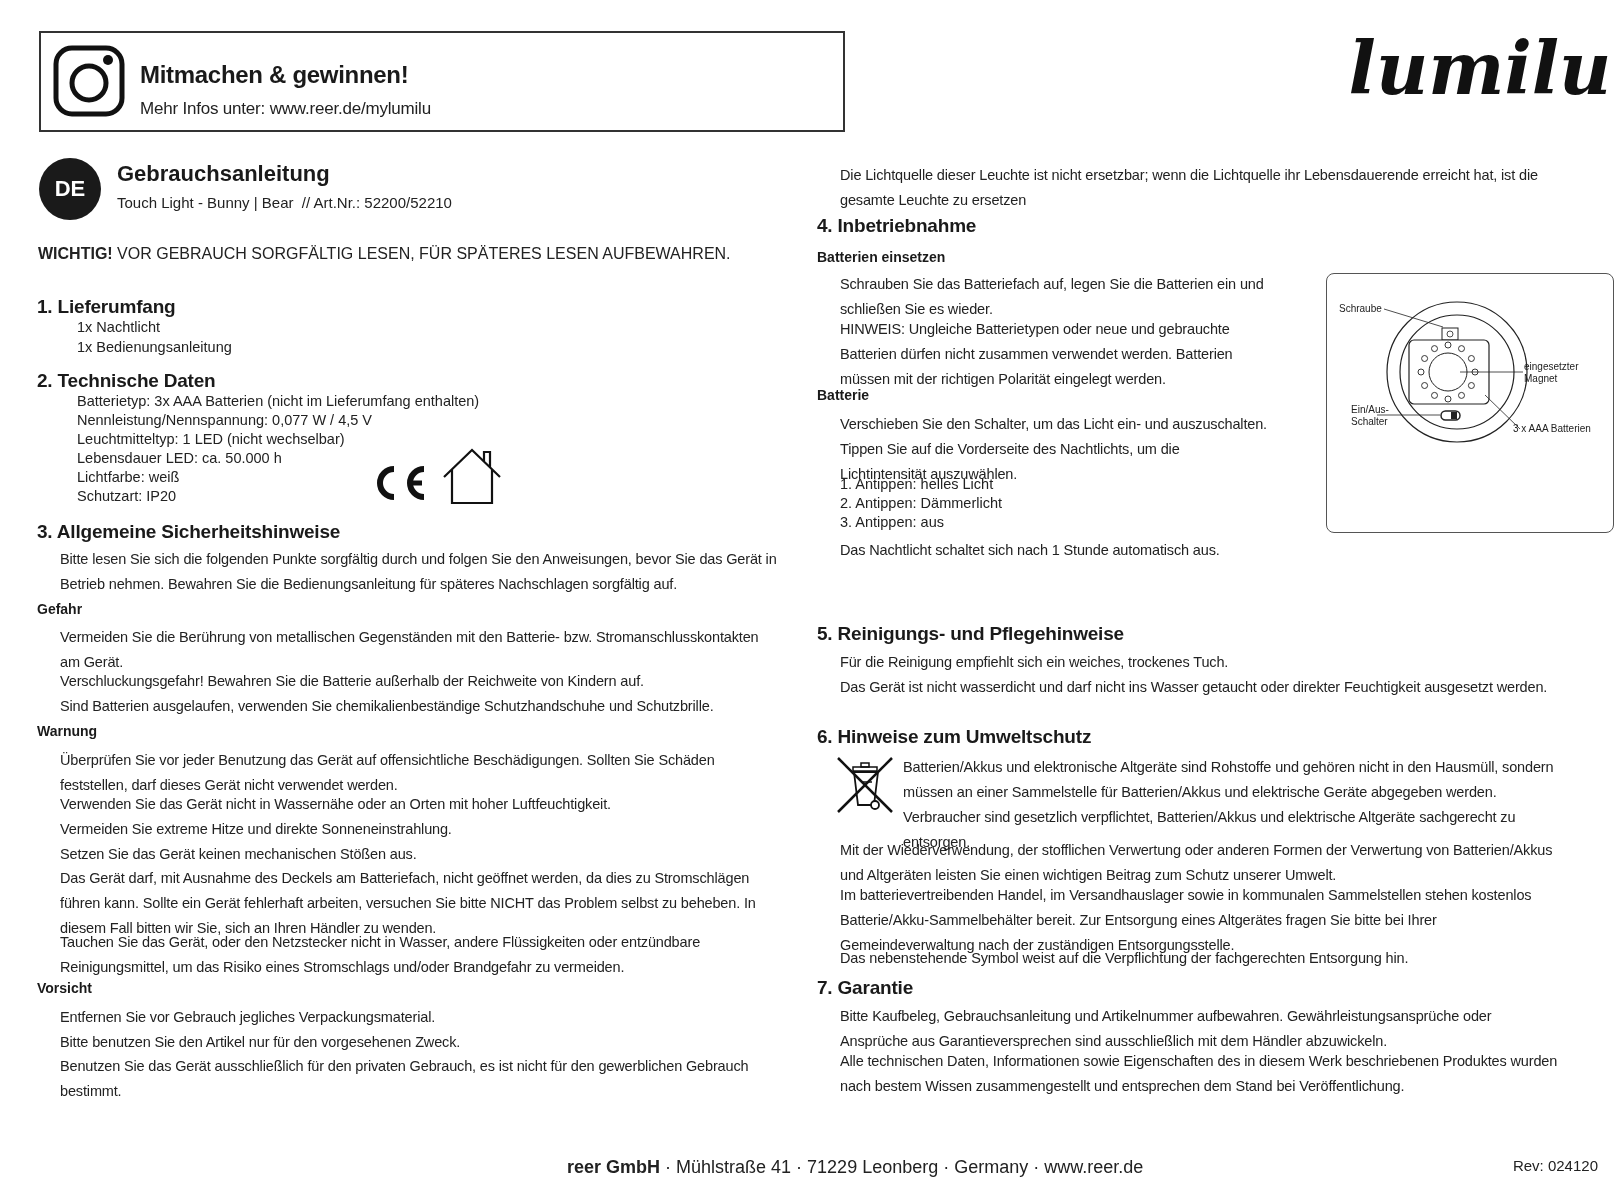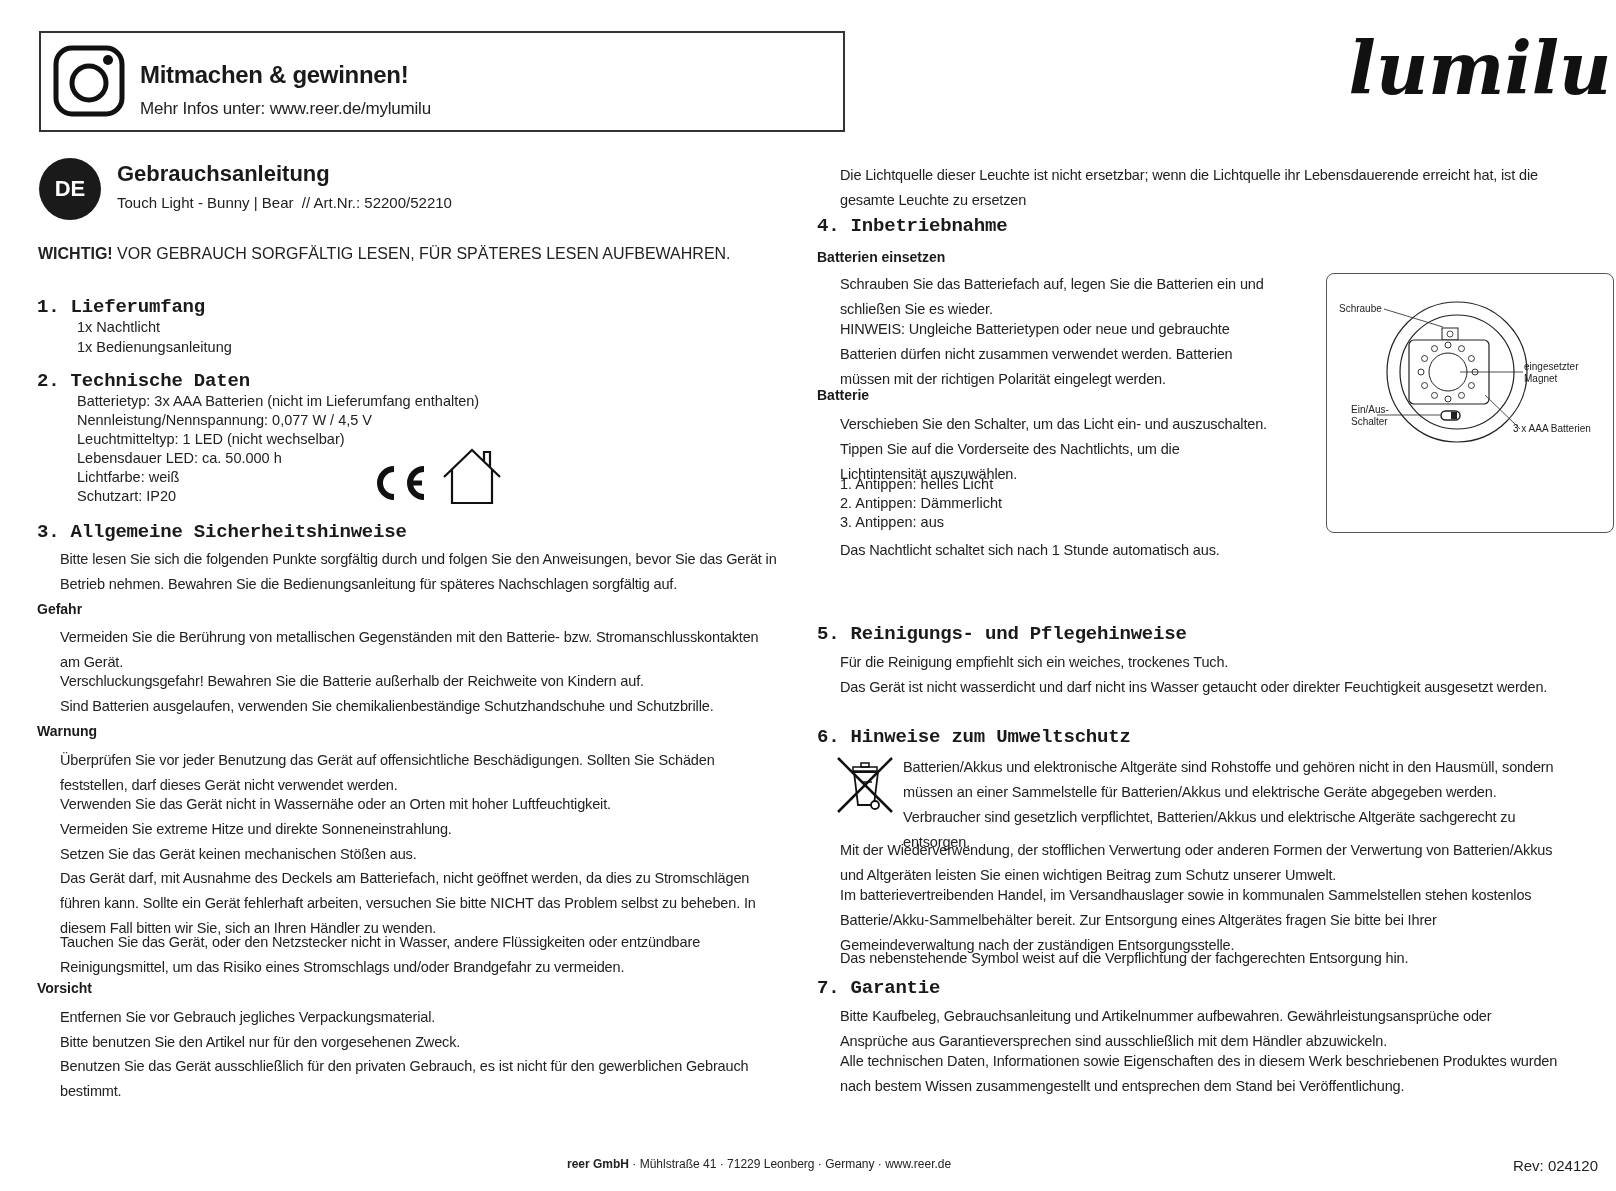--- a/index.html
+++ b/index.html
@@ -16,29 +16,29 @@
   .logo { left: 1350px; top: 22px; width: 260px; height: 95px; }
 
   
   .badge { left: 39px; top: 158px; width: 62px; height: 62px; border-radius: 50%; background: #1a1a1a; color: #fff;
            font-weight: bold; font-size: 22px; display: flex; align-items: center; justify-content: center; }
   .doc-title { left: 117px; top: 161px; font-size: 22px; font-weight: bold; }
   .doc-sub { left: 117px; top: 194px; font-size: 15px; color: #222; }
   .important { left: 38px; top: 245px; font-size: 16px; color: #222; }
   .important b { font-weight: bold; }
 
-  h2 { margin: 0; font-size: 19px; font-weight: bold; position: absolute; letter-spacing: -0.2px; font-family: Liberation Mono, monospace; }
+  h2 { margin: 0; font-size: 19px; font-weight: bold; position: absolute; letter-spacing: -0.2px; }
   h3 { margin: 0; font-size: 14px; font-weight: bold; position: absolute; }
   .p { position: absolute; font-size: 14.5px; line-height: 25px; color: #222; letter-spacing: -0.15px; }
   .list-line { position: absolute; font-size: 14.5px; line-height: 19px; color: #222; }
 
   .diagram { left: 1286px; top: 273px; width: 288px; height: 260px; border: 1.5px solid #555; border-radius: 8px; box-sizing: border-box; margin-left: 40px; }
   .diagram svg text { font-family: "Liberation Sans", sans-serif; font-size: 10px; fill: #222; }
 
-  .footer { left: 567px; top: 1157px; font-size: 12px; color: #222; }
+  .footer { left: 567px; top: 1157px; font-size: 18px; color: #222; }
   .footer b { font-weight: bold; }
   .rev { right: 18px; top: 1157px; font-size: 15px; color: #222; }
 </style>
 </head>
 <body>
 
 <div class="abs promo">
   <svg class="insta" viewBox="0 0 72 72">
     <rect x="3" y="3" width="66" height="66" rx="16" fill="none" stroke="#111" stroke-width="5"></rect>
     <circle cx="36" cy="38" r="17" fill="none" stroke="#111" stroke-width="5"></circle>

